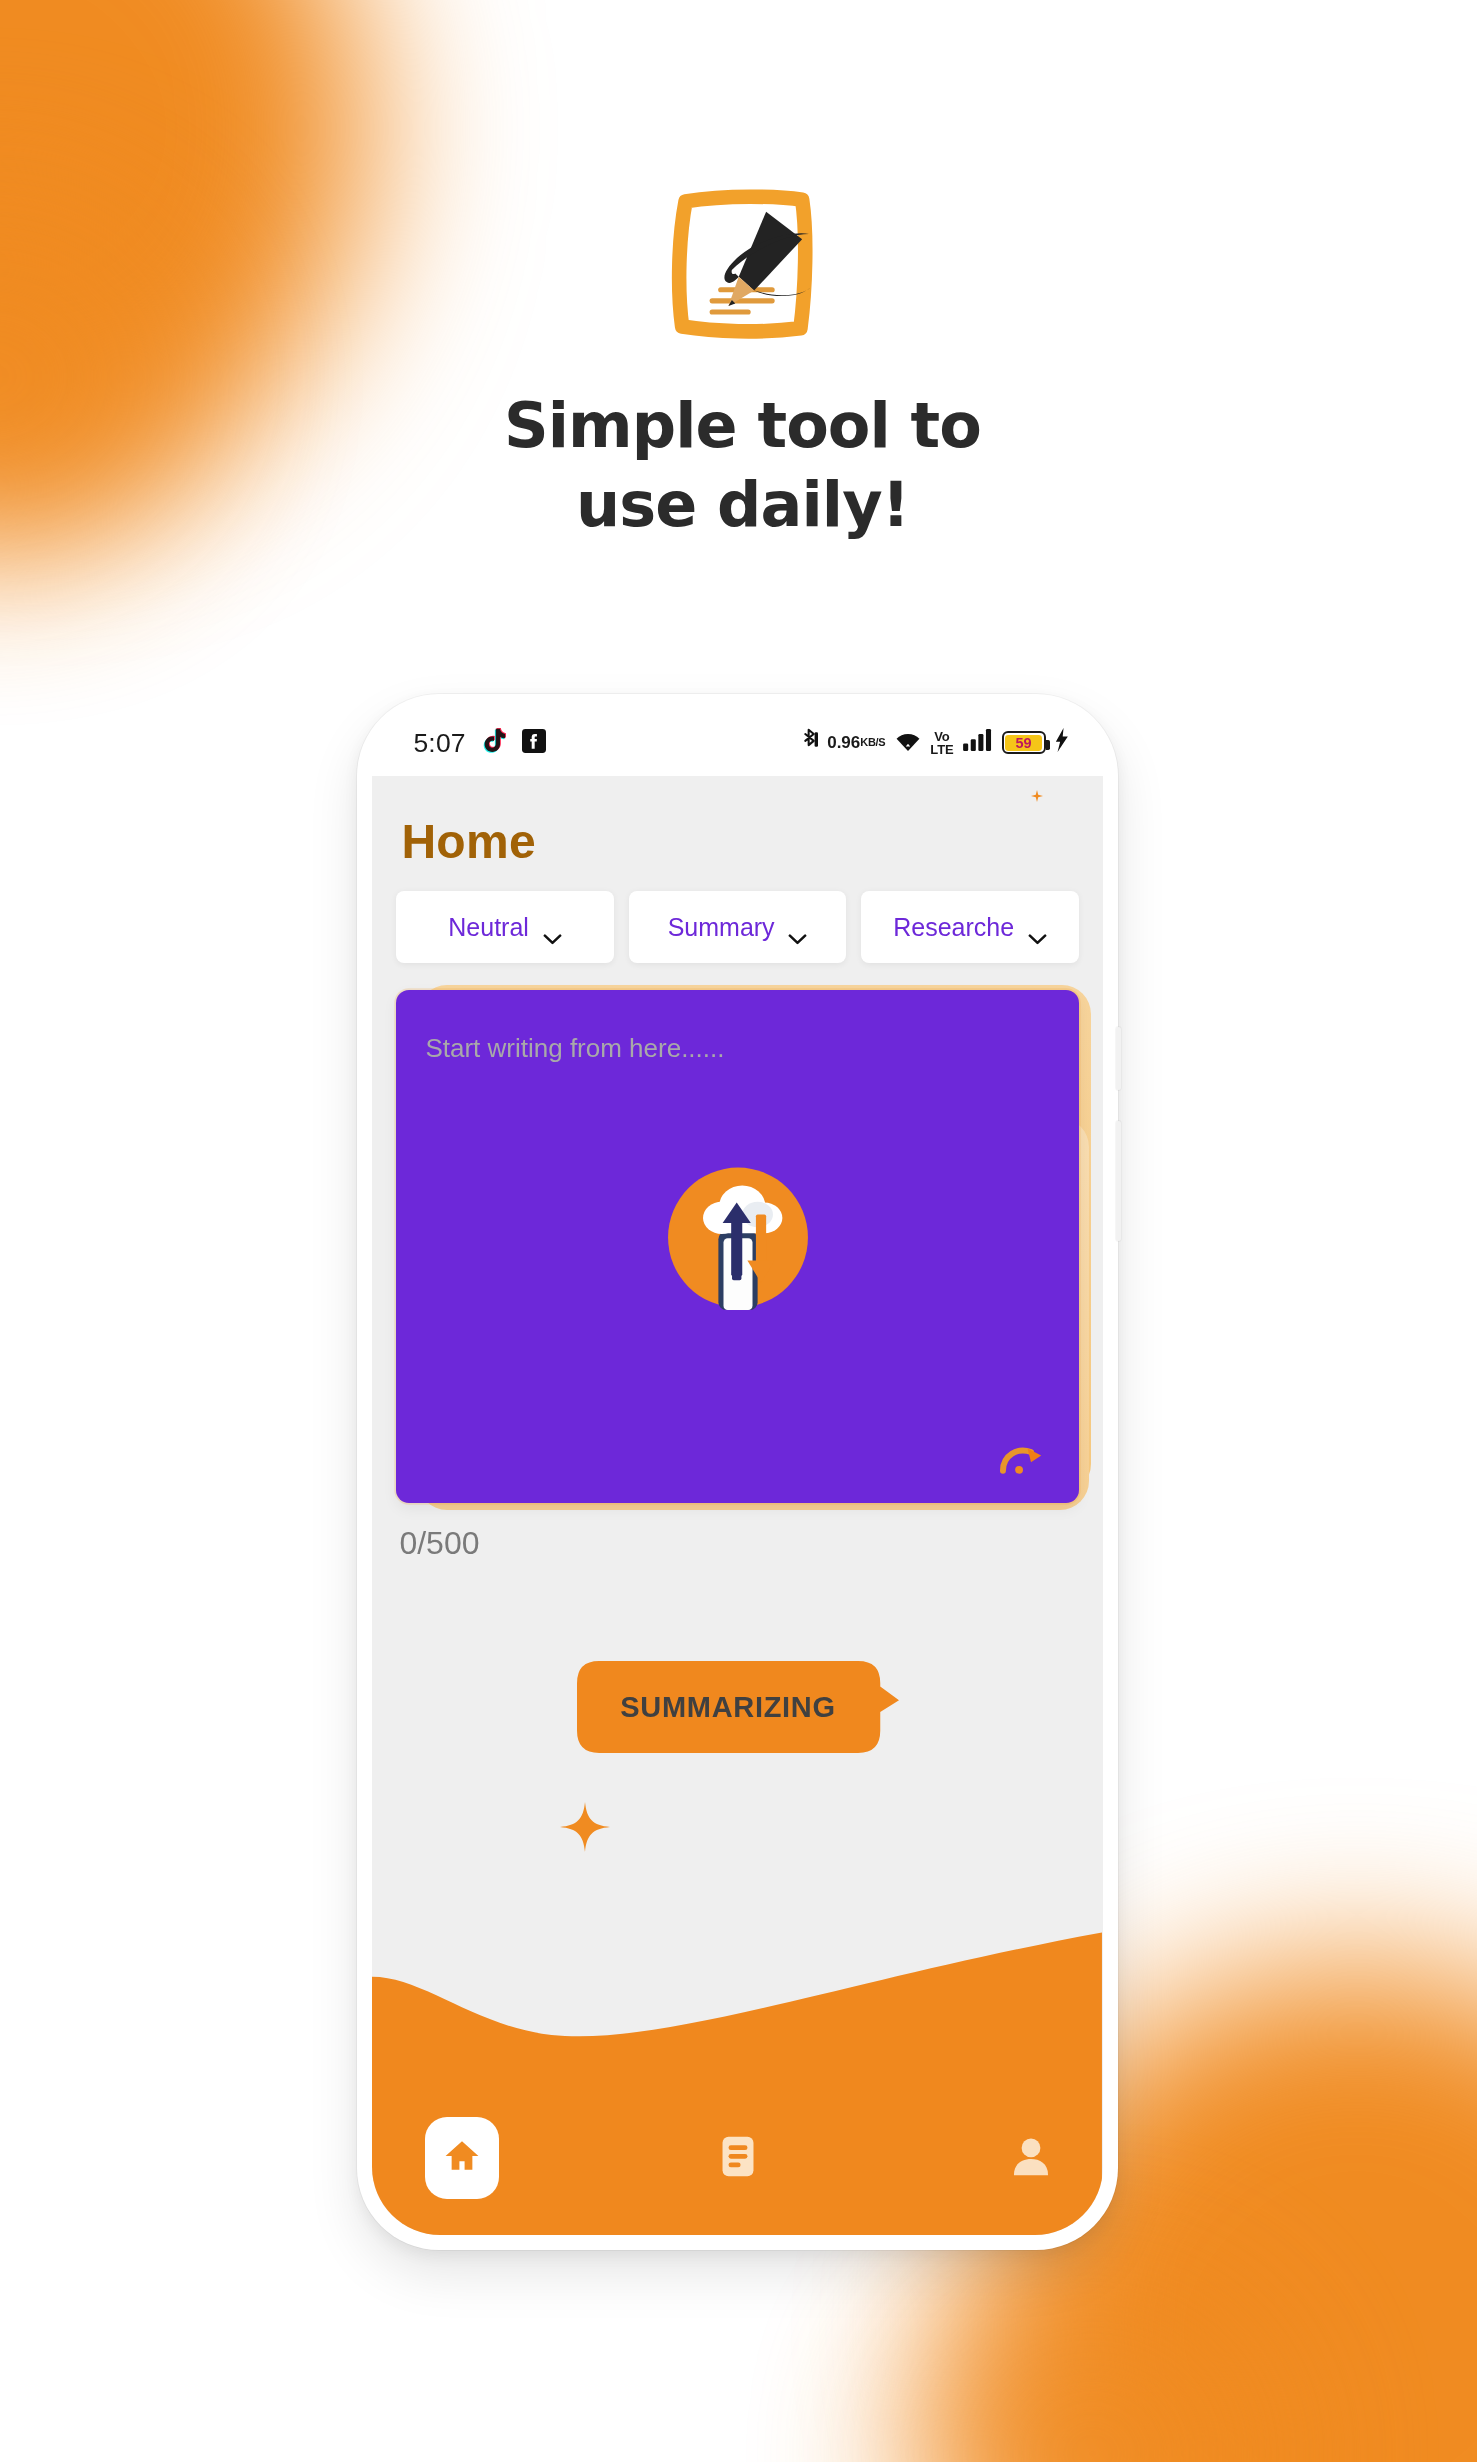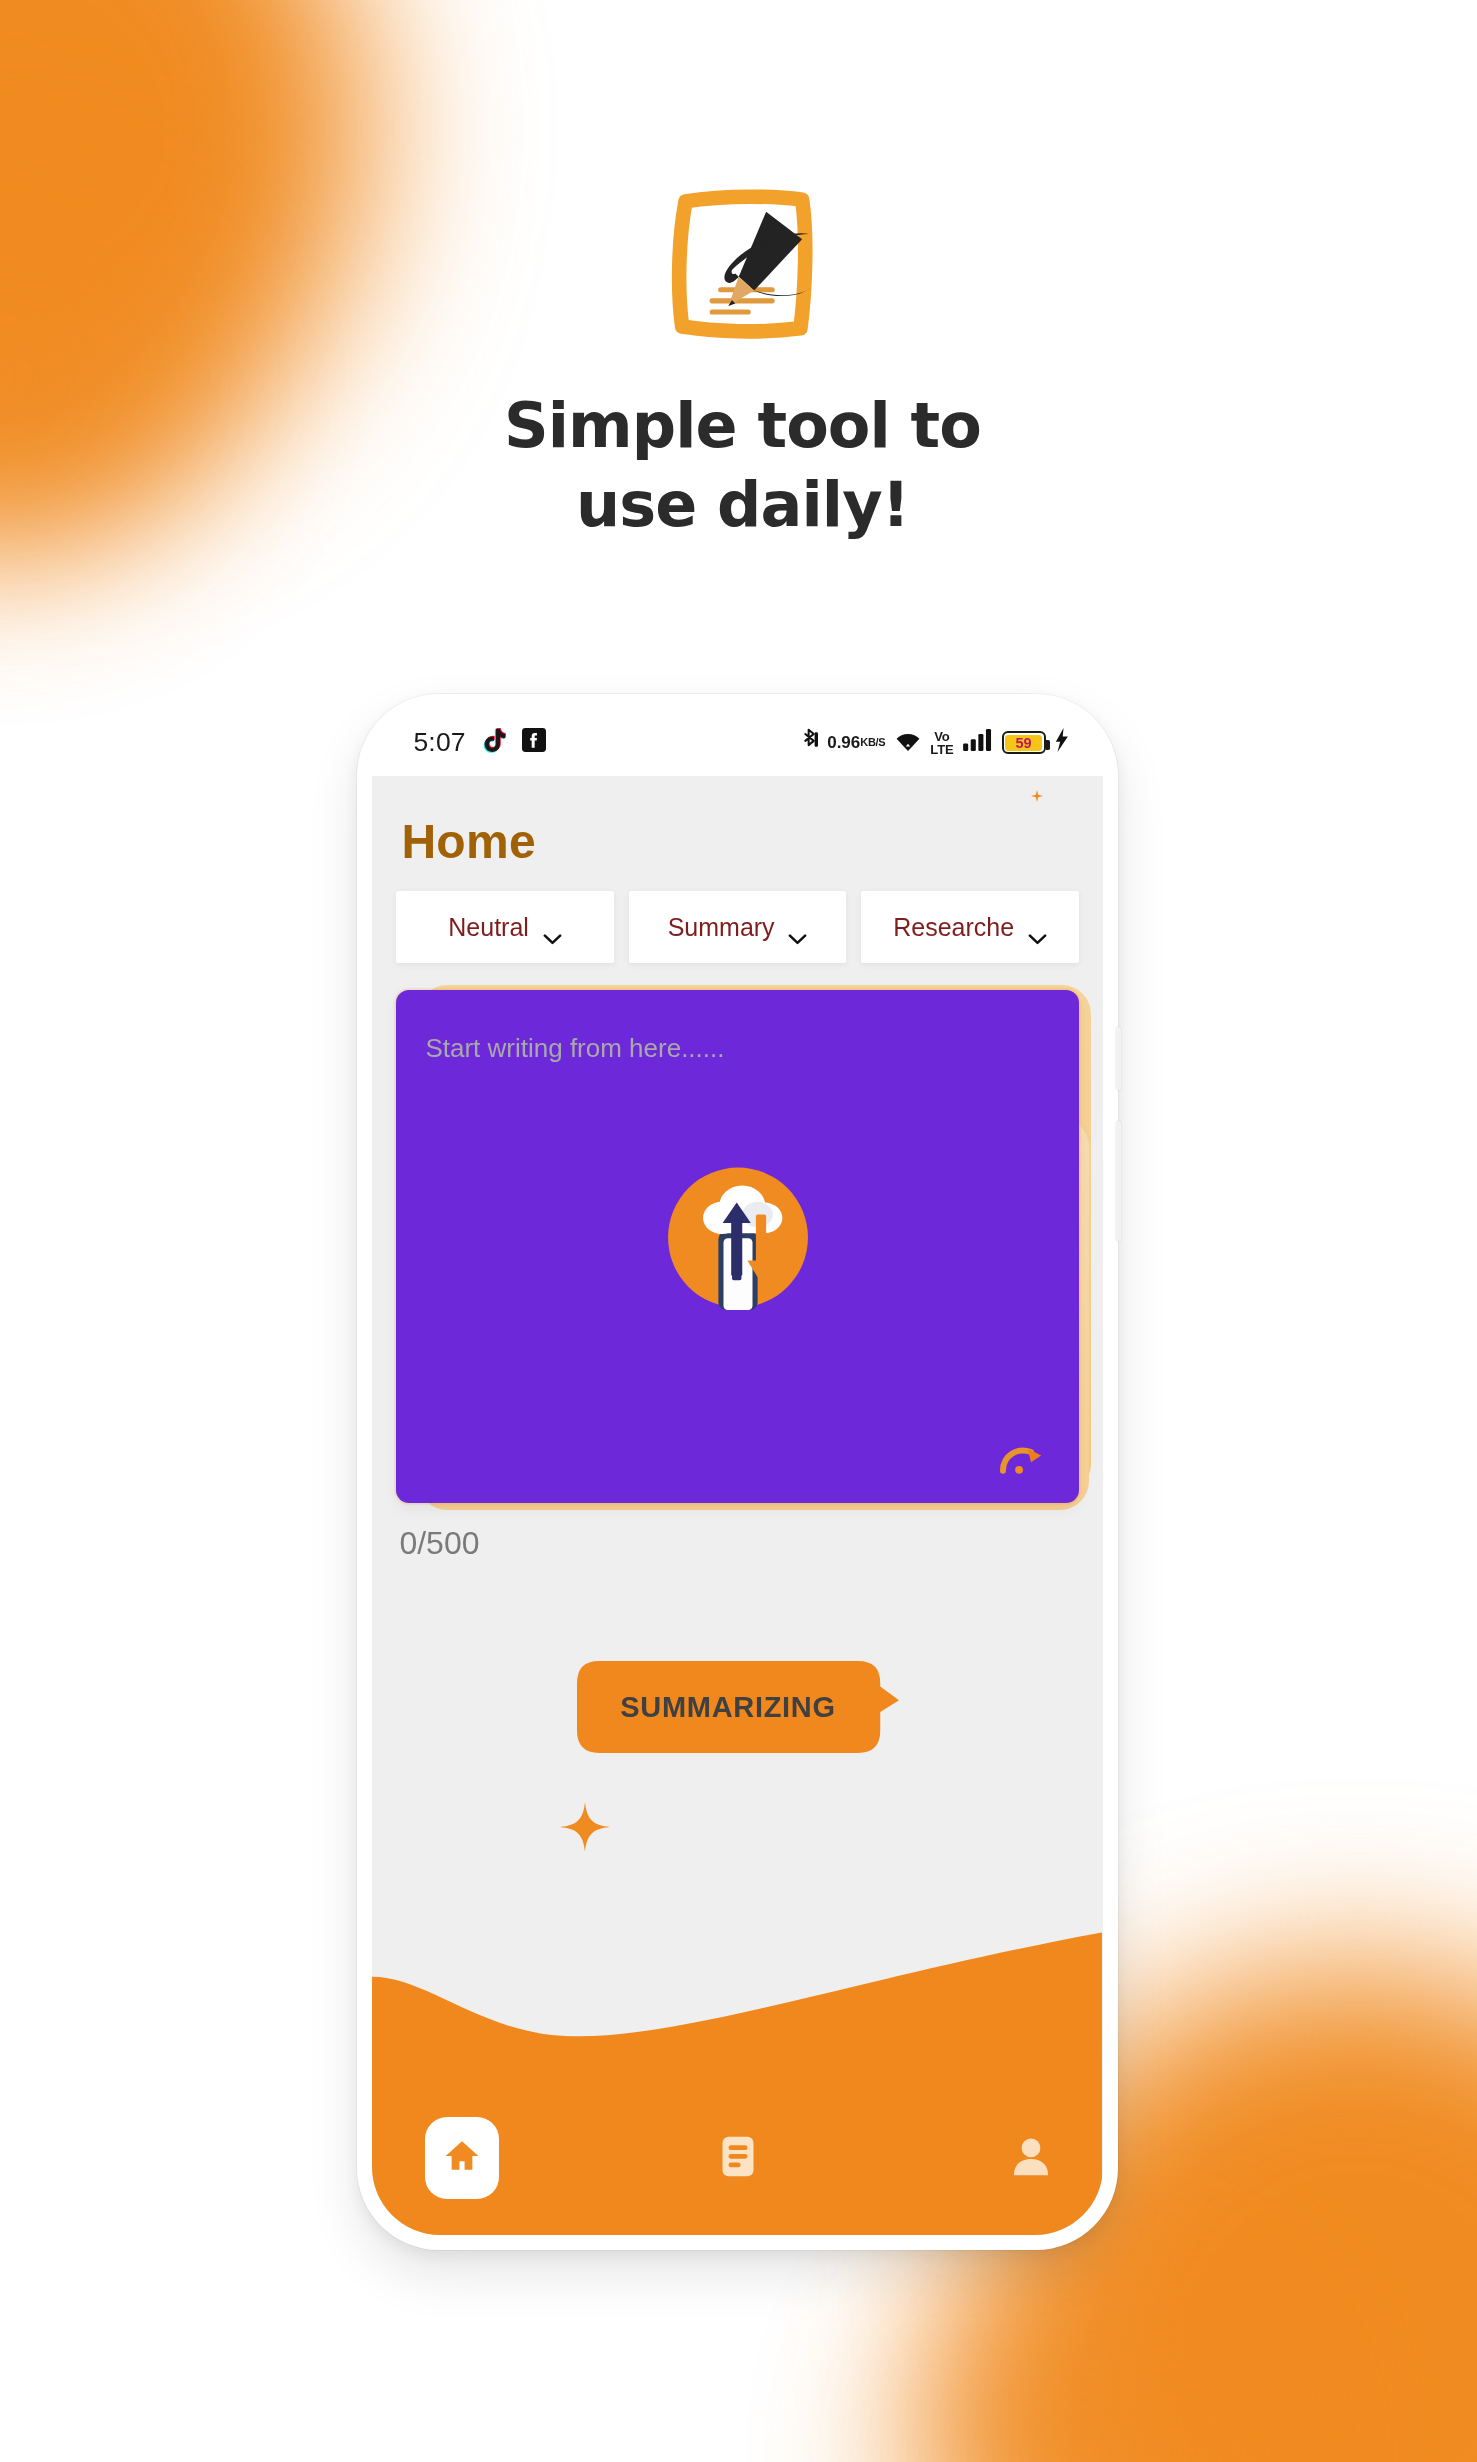--- a/index.html
+++ b/index.html
@@ -99,21 +99,21 @@
     position:absolute; left:0; right:0; top:0;
     height:67px;
     display:flex; align-items:center;
     padding:0 34px 0 41px;
     background:#ffffff;
     font-size:24px;
     color:#1a1a1a;
     z-index:6;
   }
   .sb-time { font-size:26.5px; font-weight:500; letter-spacing:0.2px; }
-  .sb-left { display:flex; align-items:center; gap:16px; }
+  .sb-left { display:flex; align-items:flex-end; gap:16px; }
   .sb-right { margin-left:auto; display:flex; align-items:center; gap:9.4px; }
   .sb-kbs {
     display:flex; flex-direction:row; align-items:center;
     line-height:1; font-weight:bold;
   }
   .sb-kbs .n { font-size:17px; }
   .sb-kbs .u { font-size:11px; letter-spacing:-0.3px; }
   .sb-volte {
     display:flex; flex-direction:column; align-items:center;
     line-height:1; font-weight:bold; font-size:13px;
@@ -155,25 +155,25 @@
 
   
   .dd-row {
     position:absolute; left:24px; right:24px; top:115px;
     display:flex; justify-content:space-between; gap:15.4px;
   }
   .dd {
     flex:1;
     height:72px;
     background:#ffffff;
-    border-radius:2px;
+    border-radius:8px;
     display:flex; align-items:center; justify-content:center;
     gap:13.7px;
     box-shadow:0 1.7px 6px rgba(0,0,0,.06);
-    font-size:25px; color:#7f1d1d;
+    font-size:25px; color:#6d28d9;
     white-space:nowrap; overflow:hidden;
     padding:0 8.5px;
   }
   .chev { width:19px; height:11px; flex:none; }
 
   
   .card-stack {
     position:absolute; left:24px; right:24px; top:214px; height:513px;
   }
   .card-back {

